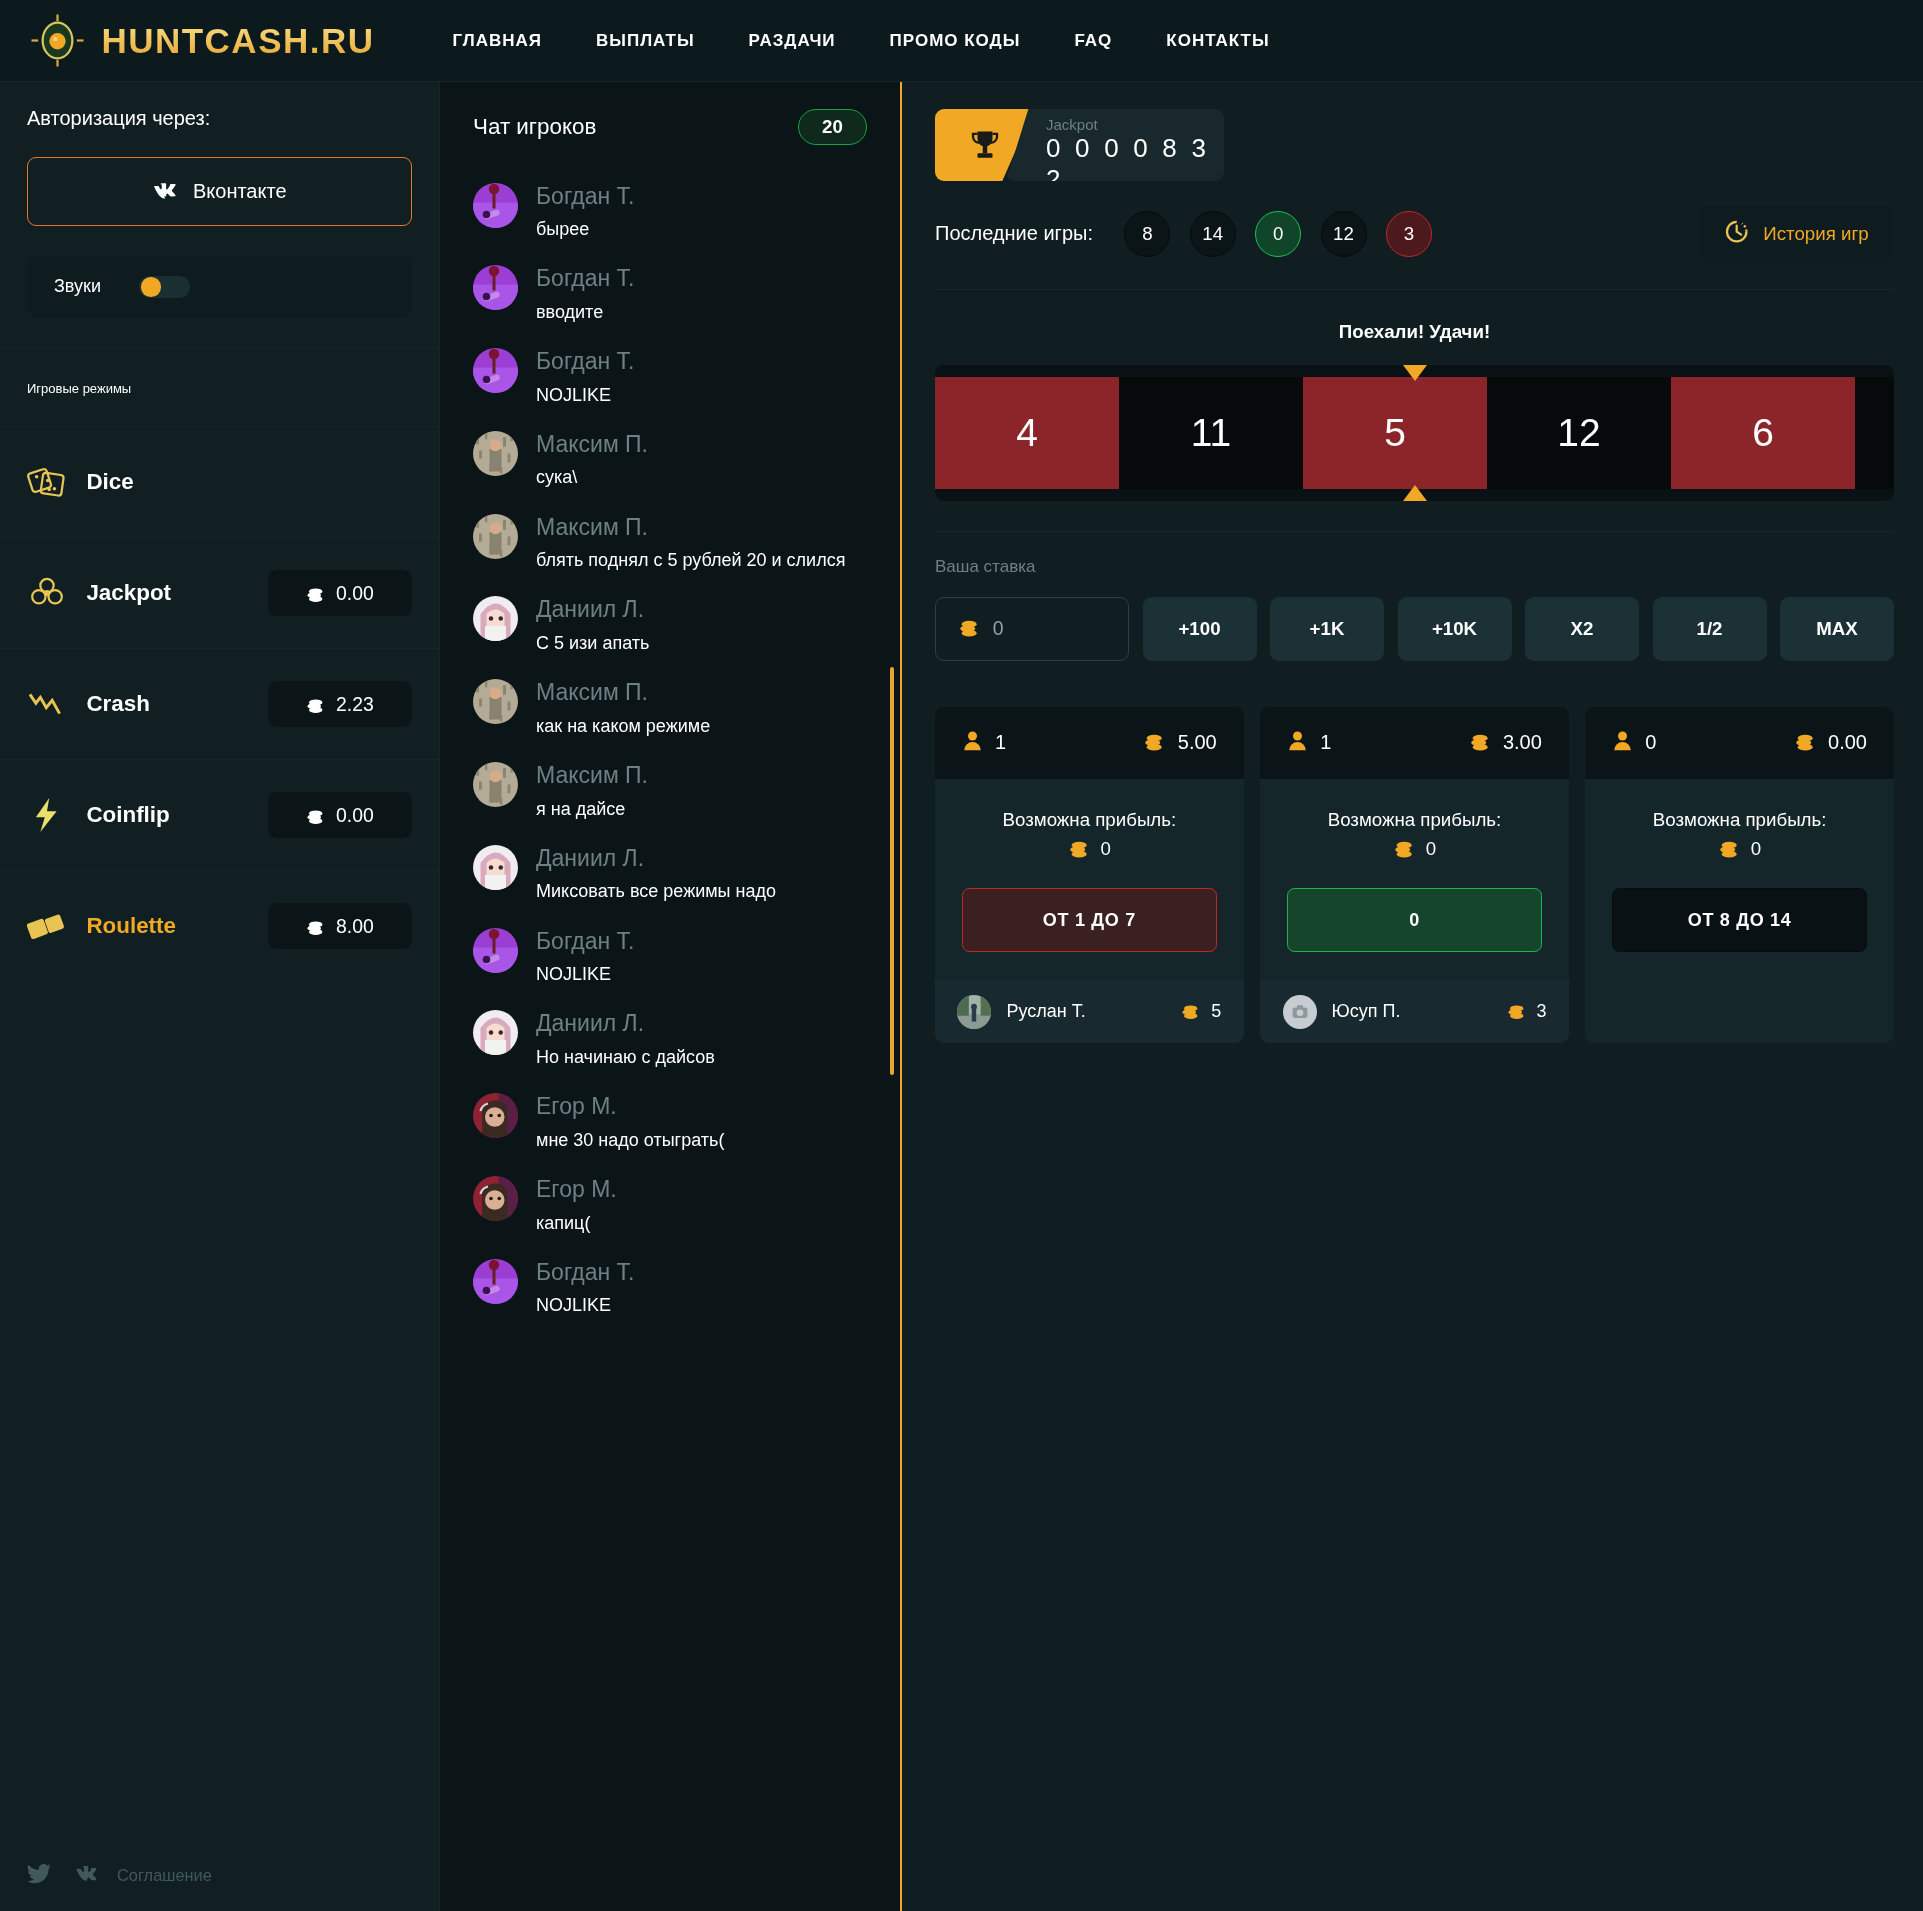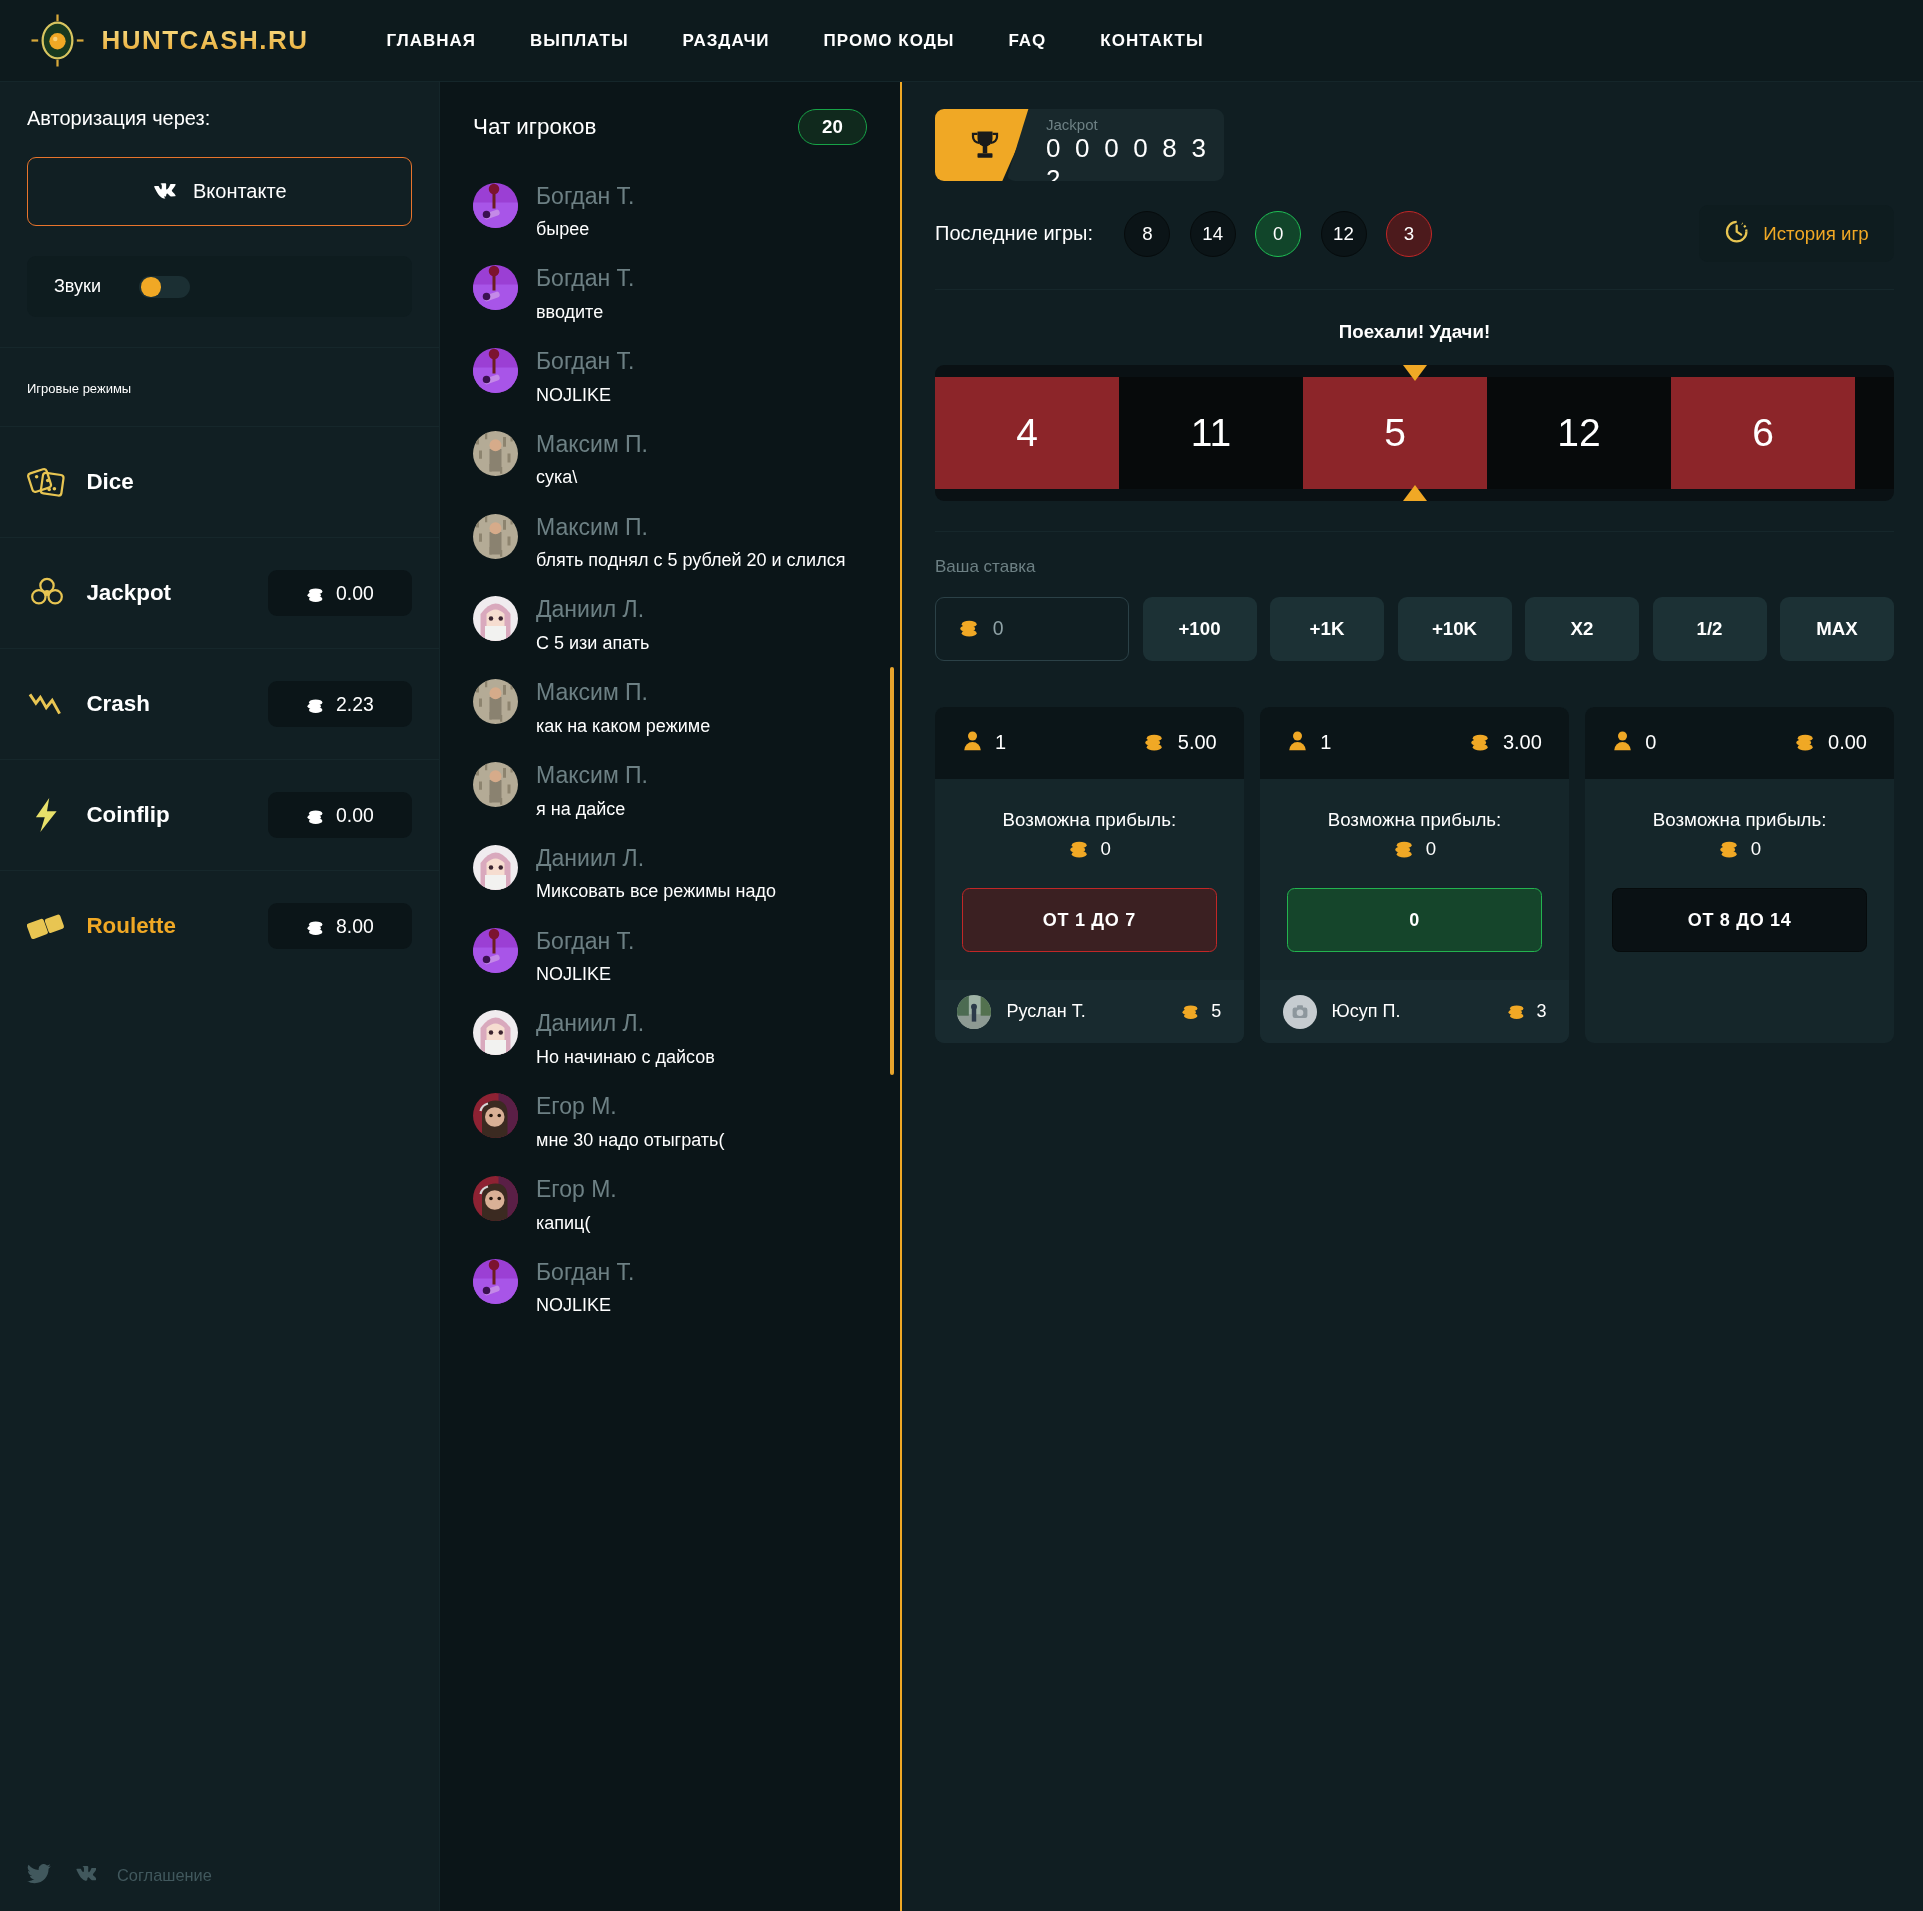--- a/index.html
+++ b/index.html
@@ -16,21 +16,21 @@
   .header {
     height: 82px; min-height: 82px;
     background: #0d1a1d;
     display: flex; align-items: center;
     padding-left: 30px;
     border-bottom: 0.7px solid #15262a;
   }
   .logo-wrap { display: flex; align-items: center; gap: 16.4px; }
   .logo-mark { width: 55px; height: 55px; position: relative; flex: none; }
   .logo-text {
-    font-size: 26px; font-weight: bold; letter-spacing: 1.5px;
+    font-size: 35px; font-weight: bold; letter-spacing: 1.5px;
     background: linear-gradient(180deg, #f8e08a 0%, #e8a42c 100%);
     -webkit-background-clip: text; background-clip: text; color: transparent;
   }
   .nav { display: flex; align-items: center; gap: 0; margin-left: 51px; }
   .nav a {
     color: #fff; text-decoration: none;
     font-size: 17px; font-weight: bold; letter-spacing: 1px;
     padding: 9px 27px; white-space: nowrap;
   }
 

